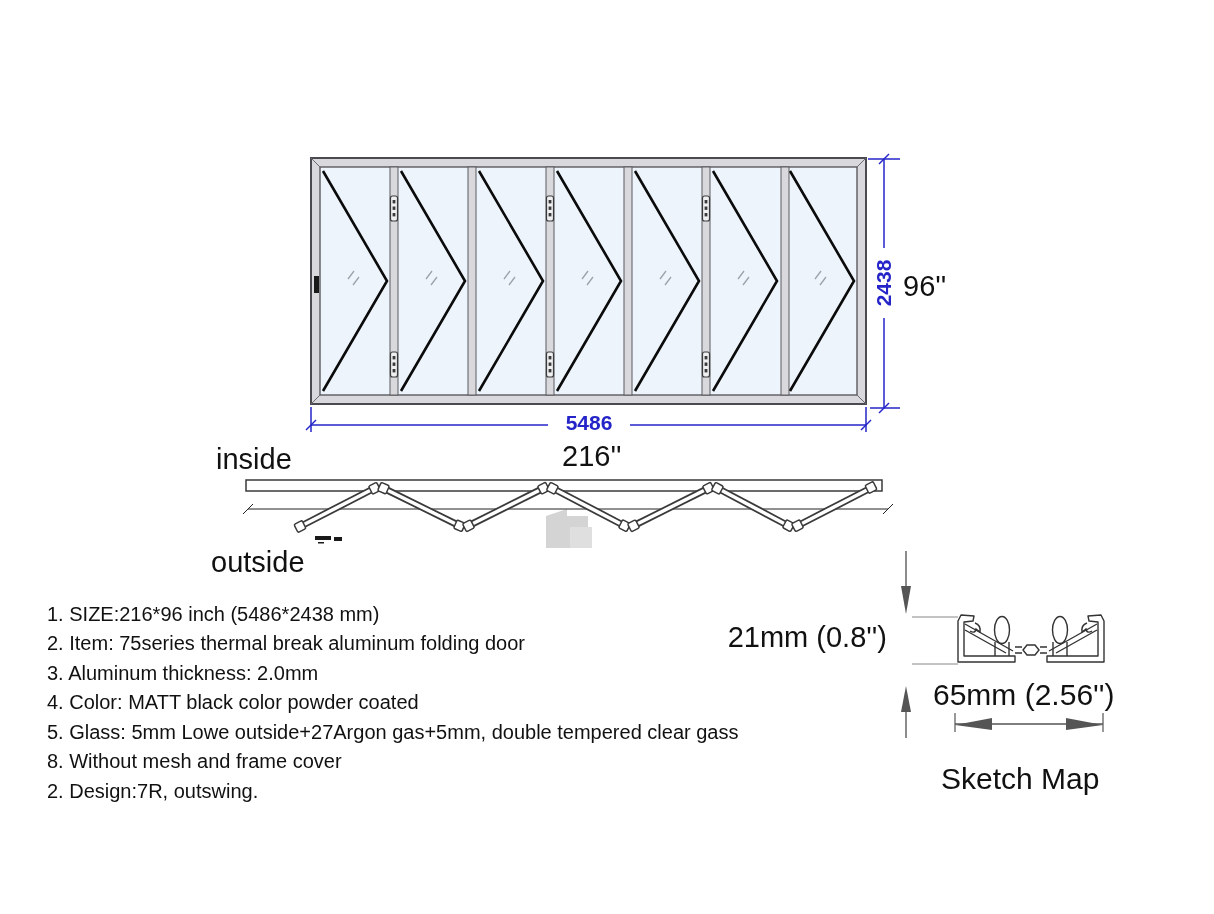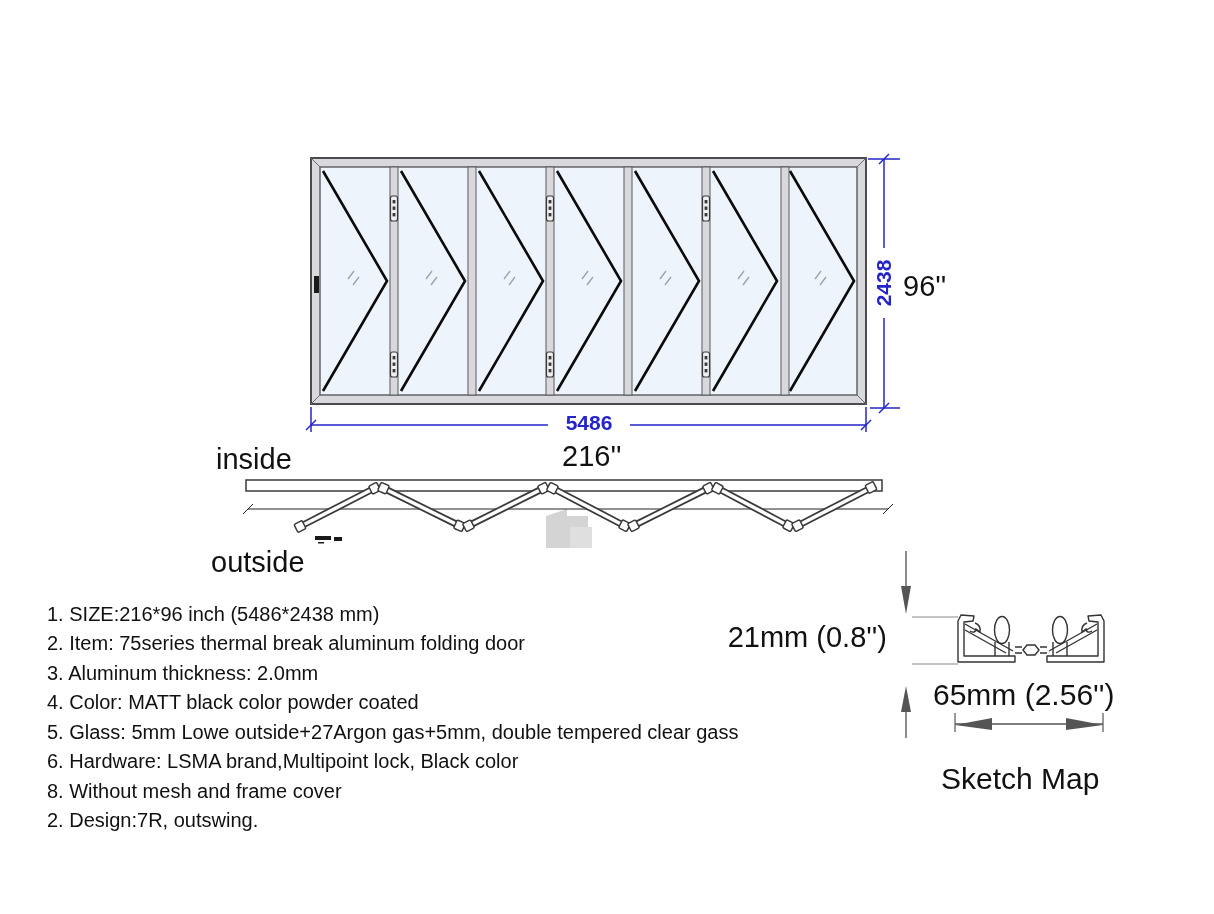--- a/index.html
+++ b/index.html
@@ -212,18 +212,17 @@
 <div class="lbl big" style="left:705px;top:589px;width:182px;text-align:right;margin-top:32px;">21mm (0.8'')</div>
 <div class="lbl big" style="left:933px;top:678px;font-size:30px;">65mm (2.56'')</div>
 <div class="lbl big" style="left:941px;top:762px;font-size:30px;">Sketch Map</div>
 
 <div class="spec-list">
   <div class="spec-line">1. SIZE:216*96 inch (5486*2438 mm)</div>
   <div class="spec-line">2. Item: 75series thermal break aluminum folding door</div>
   <div class="spec-line">3. Aluminum thickness: 2.0mm</div>
   <div class="spec-line">4. Color: MATT black color powder coated</div>
   <div class="spec-line">5. Glass: 5mm Lowe outside+27Argon gas+5mm, double tempered clear gass</div>
-  <div class="spec-line">6. Hardware: LSMA brand,Multipoint lock, Black color</div>
   <div class="spec-line">8. Without mesh and frame cover</div>
   <div class="spec-line">2. Design:7R, outswing.</div>
 </div>
 
 </div>
 
 </body></html>

